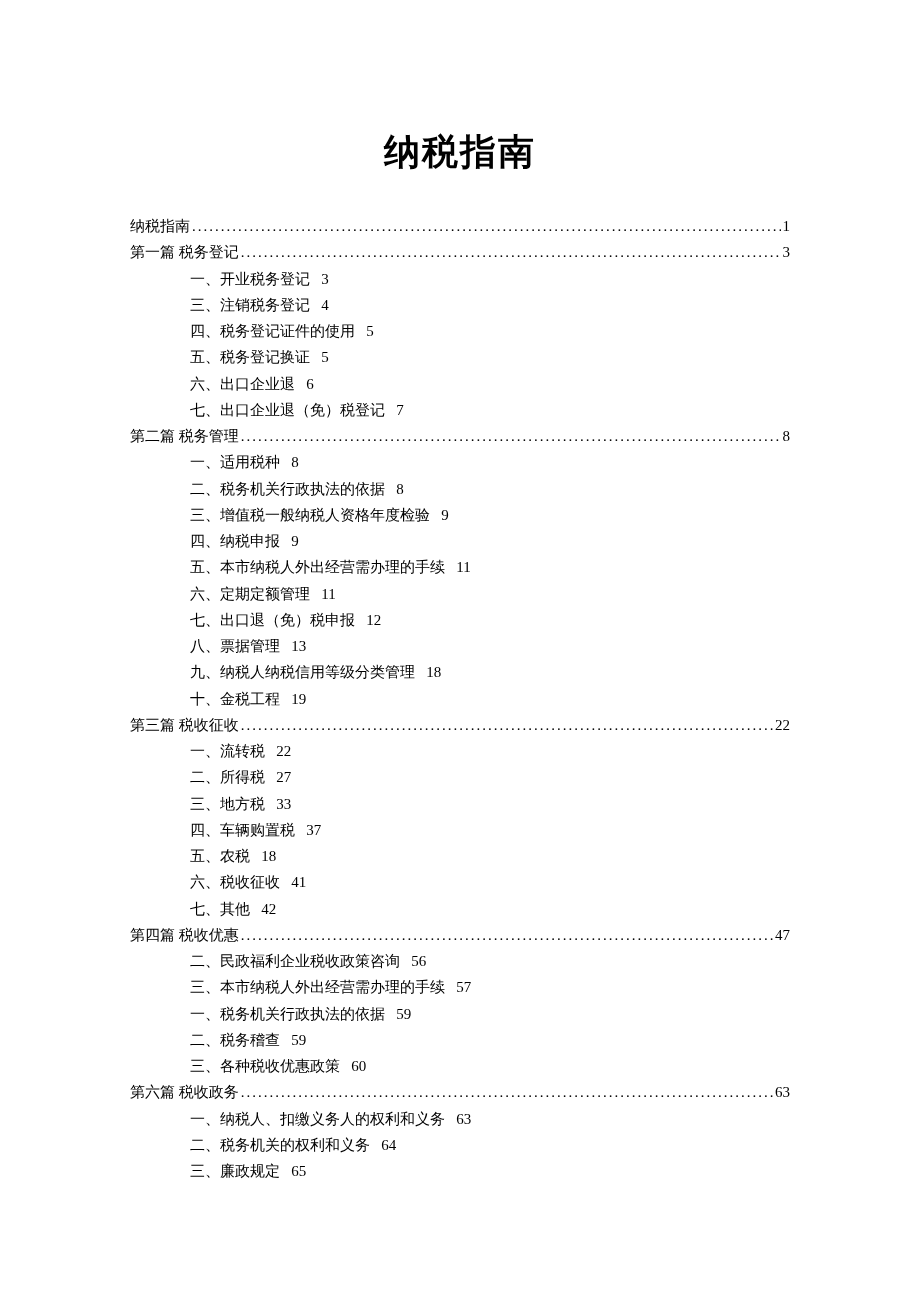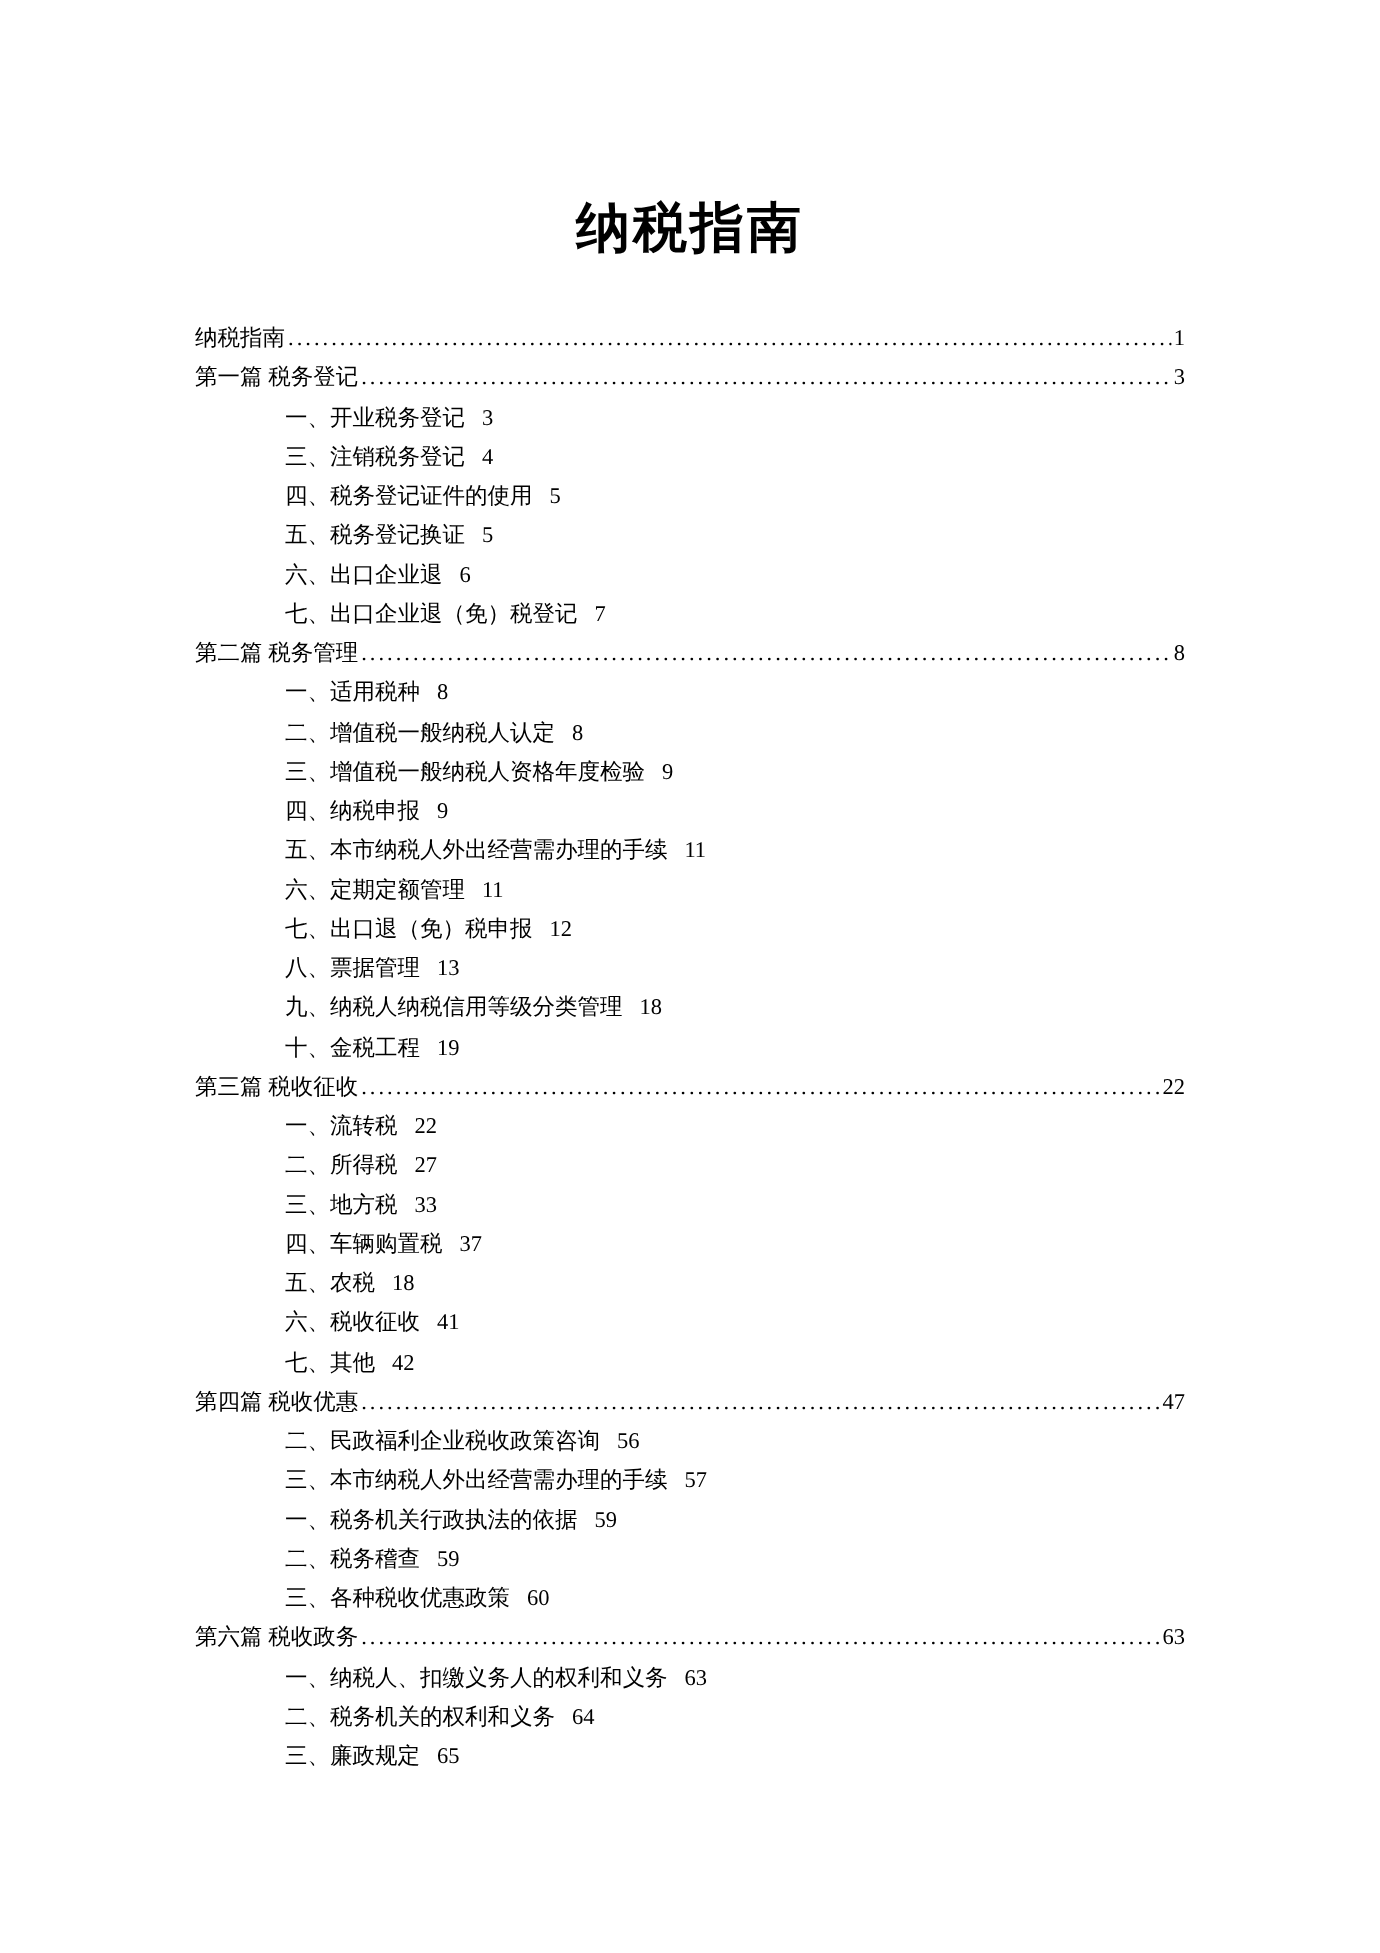--- a/index.html
+++ b/index.html
@@ -77,21 +77,21 @@
     <div class="sub-line"><span class="sub-label">四、税务登记证件的使用</span><span class="sub-gap">&nbsp;&nbsp;&nbsp;</span><span class="sub-page">5</span></div>
     <div class="sub-line"><span class="sub-label">五、税务登记换证</span><span class="sub-gap">&nbsp;&nbsp;&nbsp;</span><span class="sub-page">5</span></div>
     <div class="sub-line"><span class="sub-label">六、出口企业退</span><span class="sub-gap">&nbsp;&nbsp;&nbsp;</span><span class="sub-page">6</span></div>
     <div class="sub-line"><span class="sub-label">七、出口企业退（免）税登记</span><span class="sub-gap">&nbsp;&nbsp;&nbsp;</span><span class="sub-page">7</span></div>
     <div class="toc-line">
       <span class="toc-label">第二篇 税务管理</span>
       <span class="toc-dots"></span>
       <span class="toc-page">8</span>
     </div>
     <div class="sub-line"><span class="sub-label">一、适用税种</span><span class="sub-gap">&nbsp;&nbsp;&nbsp;</span><span class="sub-page">8</span></div>
-    <div class="sub-line"><span class="sub-label">二、增值税一般纳税人认定</span><span class="sub-gap">&nbsp;&nbsp;&nbsp;</span><span class="sub-page">8</span></div>
+    <div class="sub-line"><span class="sub-label">二、税务机关行政执法的依据</span><span class="sub-gap">&nbsp;&nbsp;&nbsp;</span><span class="sub-page">8</span></div>
     <div class="sub-line"><span class="sub-label">三、增值税一般纳税人资格年度检验</span><span class="sub-gap">&nbsp;&nbsp;&nbsp;</span><span class="sub-page">9</span></div>
     <div class="sub-line"><span class="sub-label">四、纳税申报</span><span class="sub-gap">&nbsp;&nbsp;&nbsp;</span><span class="sub-page">9</span></div>
     <div class="sub-line"><span class="sub-label">五、本市纳税人外出经营需办理的手续</span><span class="sub-gap">&nbsp;&nbsp;&nbsp;</span><span class="sub-page">11</span></div>
     <div class="sub-line"><span class="sub-label">六、定期定额管理</span><span class="sub-gap">&nbsp;&nbsp;&nbsp;</span><span class="sub-page">11</span></div>
     <div class="sub-line"><span class="sub-label">七、出口退（免）税申报</span><span class="sub-gap">&nbsp;&nbsp;&nbsp;</span><span class="sub-page">12</span></div>
     <div class="sub-line"><span class="sub-label">八、票据管理</span><span class="sub-gap">&nbsp;&nbsp;&nbsp;</span><span class="sub-page">13</span></div>
     <div class="sub-line"><span class="sub-label">九、纳税人纳税信用等级分类管理</span><span class="sub-gap">&nbsp;&nbsp;&nbsp;</span><span class="sub-page">18</span></div>
     <div class="sub-line"><span class="sub-label">十、金税工程</span><span class="sub-gap">&nbsp;&nbsp;&nbsp;</span><span class="sub-page">19</span></div>
     <div class="toc-line">
       <span class="toc-label">第三篇 税收征收</span>

